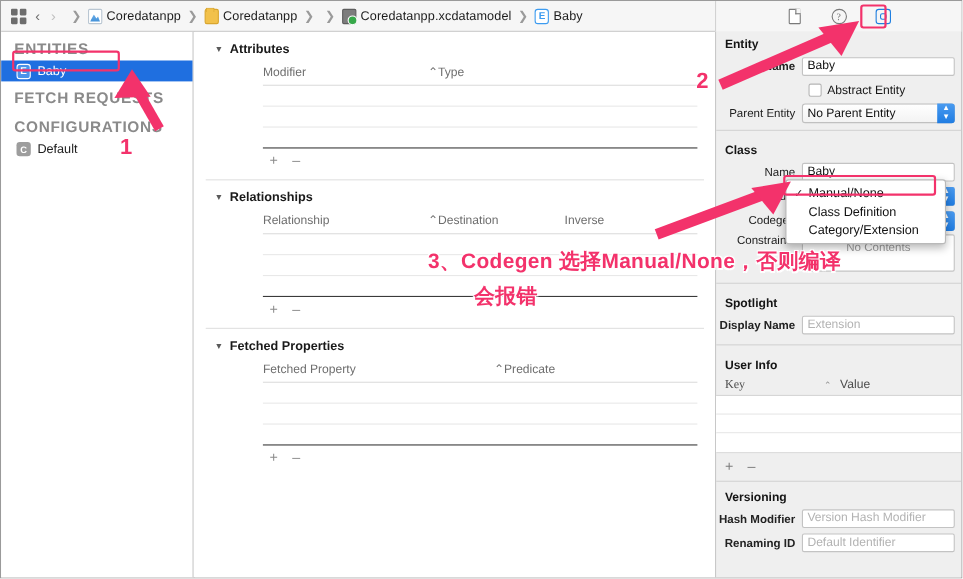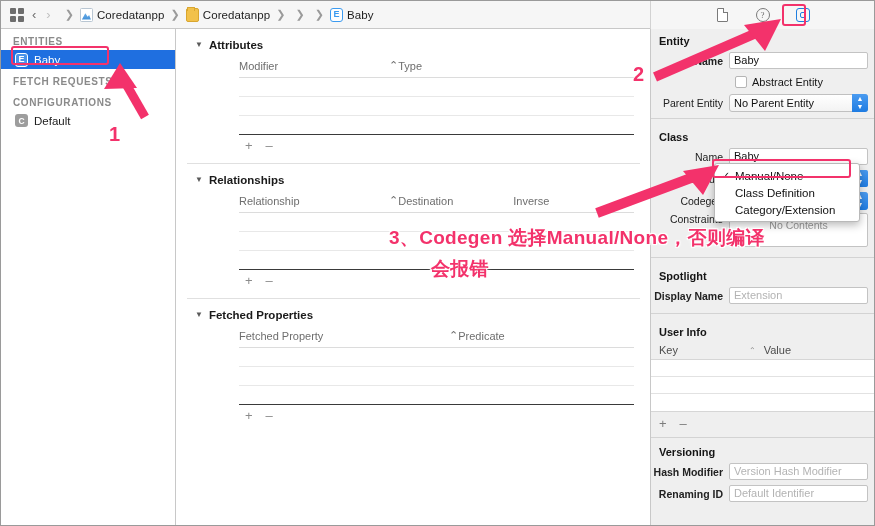--- a/index.html
+++ b/index.html
@@ -91,21 +91,21 @@
 
   
   .sidebar {
     position: absolute; top: 28px; left: 0; width: 175px; bottom: 0;
     background: #ffffff;
     border-right: 1px solid #c8c8c8;
     font-size: 11px;
   }
   .sb-group {
     padding: 7px 0 3px 12px;
-    font-size: 10px; letter-spacing: .6px;
+    font-size: 14px; letter-spacing: .6px;
     color: #8a8a8a; font-weight: 600;
   }
   .sb-row {
     height: 19px; display: flex; align-items: center; gap: 6px;
     padding-left: 14px; font-size: 11.5px; color: #202020;
   }
   .sb-row.selected { background: #1f6fe0; color: #ffffff; }
   .sb-row.selected .ic-entity { border-color:#ffffff; background:#4b93ea; color:#ffffff; }
   .ic-config {
     width: 13px; height: 13px; border-radius: 3px; background: #9d9d9d;
@@ -241,20 +241,24 @@
       <span class="crumb-sep">❯</span>
 
       <span class="crumb">
         <span class="ic ic-folder"></span>
         <span class="crumb-label">Coredatanpp</span>
       </span>
       <span class="crumb-sep">❯</span>
 
       <span class="crumb-sep">❯</span>
 
+      <span class="crumb">
+        <span class="ic ic-model"></span>
+        <span class="crumb-label">Coredatanpp.xcdatamodel</span>
+      </span>
       <span class="crumb-sep">❯</span>
 
       <span class="crumb">
         <span class="ic ic-entity">E</span>
         <span class="crumb-label">Baby</span>
       </span>
     </div>
   </div>
 
   <div class="insp-tabs">
@@ -412,21 +416,21 @@
       <span class="flabel">Display Name</span>
       <span class="fctl">
           <span class="tfield ph">Extension</span>
         </span>
     </div>
 
     <div class="insp-divider" style="margin-top:8px;"></div>
 
     <div class="insp-sect-title">User Info</div>
     <div class="userinfo-hd">
-      <span style="width:90px;">Key</span>
+      <span style="width:90px;font-family:Liberation Serif, serif;">Key</span>
       <span style="font-size:8px;color:#8d8d8d;margin-right:8px;">⌃</span>
       <span>Value</span>
     </div>
     <div class="ui-table">
       <div class="ui-blank"></div>
       <div class="ui-blank"></div>
       <div class="ui-blank" style="border-bottom:none;"></div>
     </div>
     <div class="ui-actions">
       <span>+</span>

